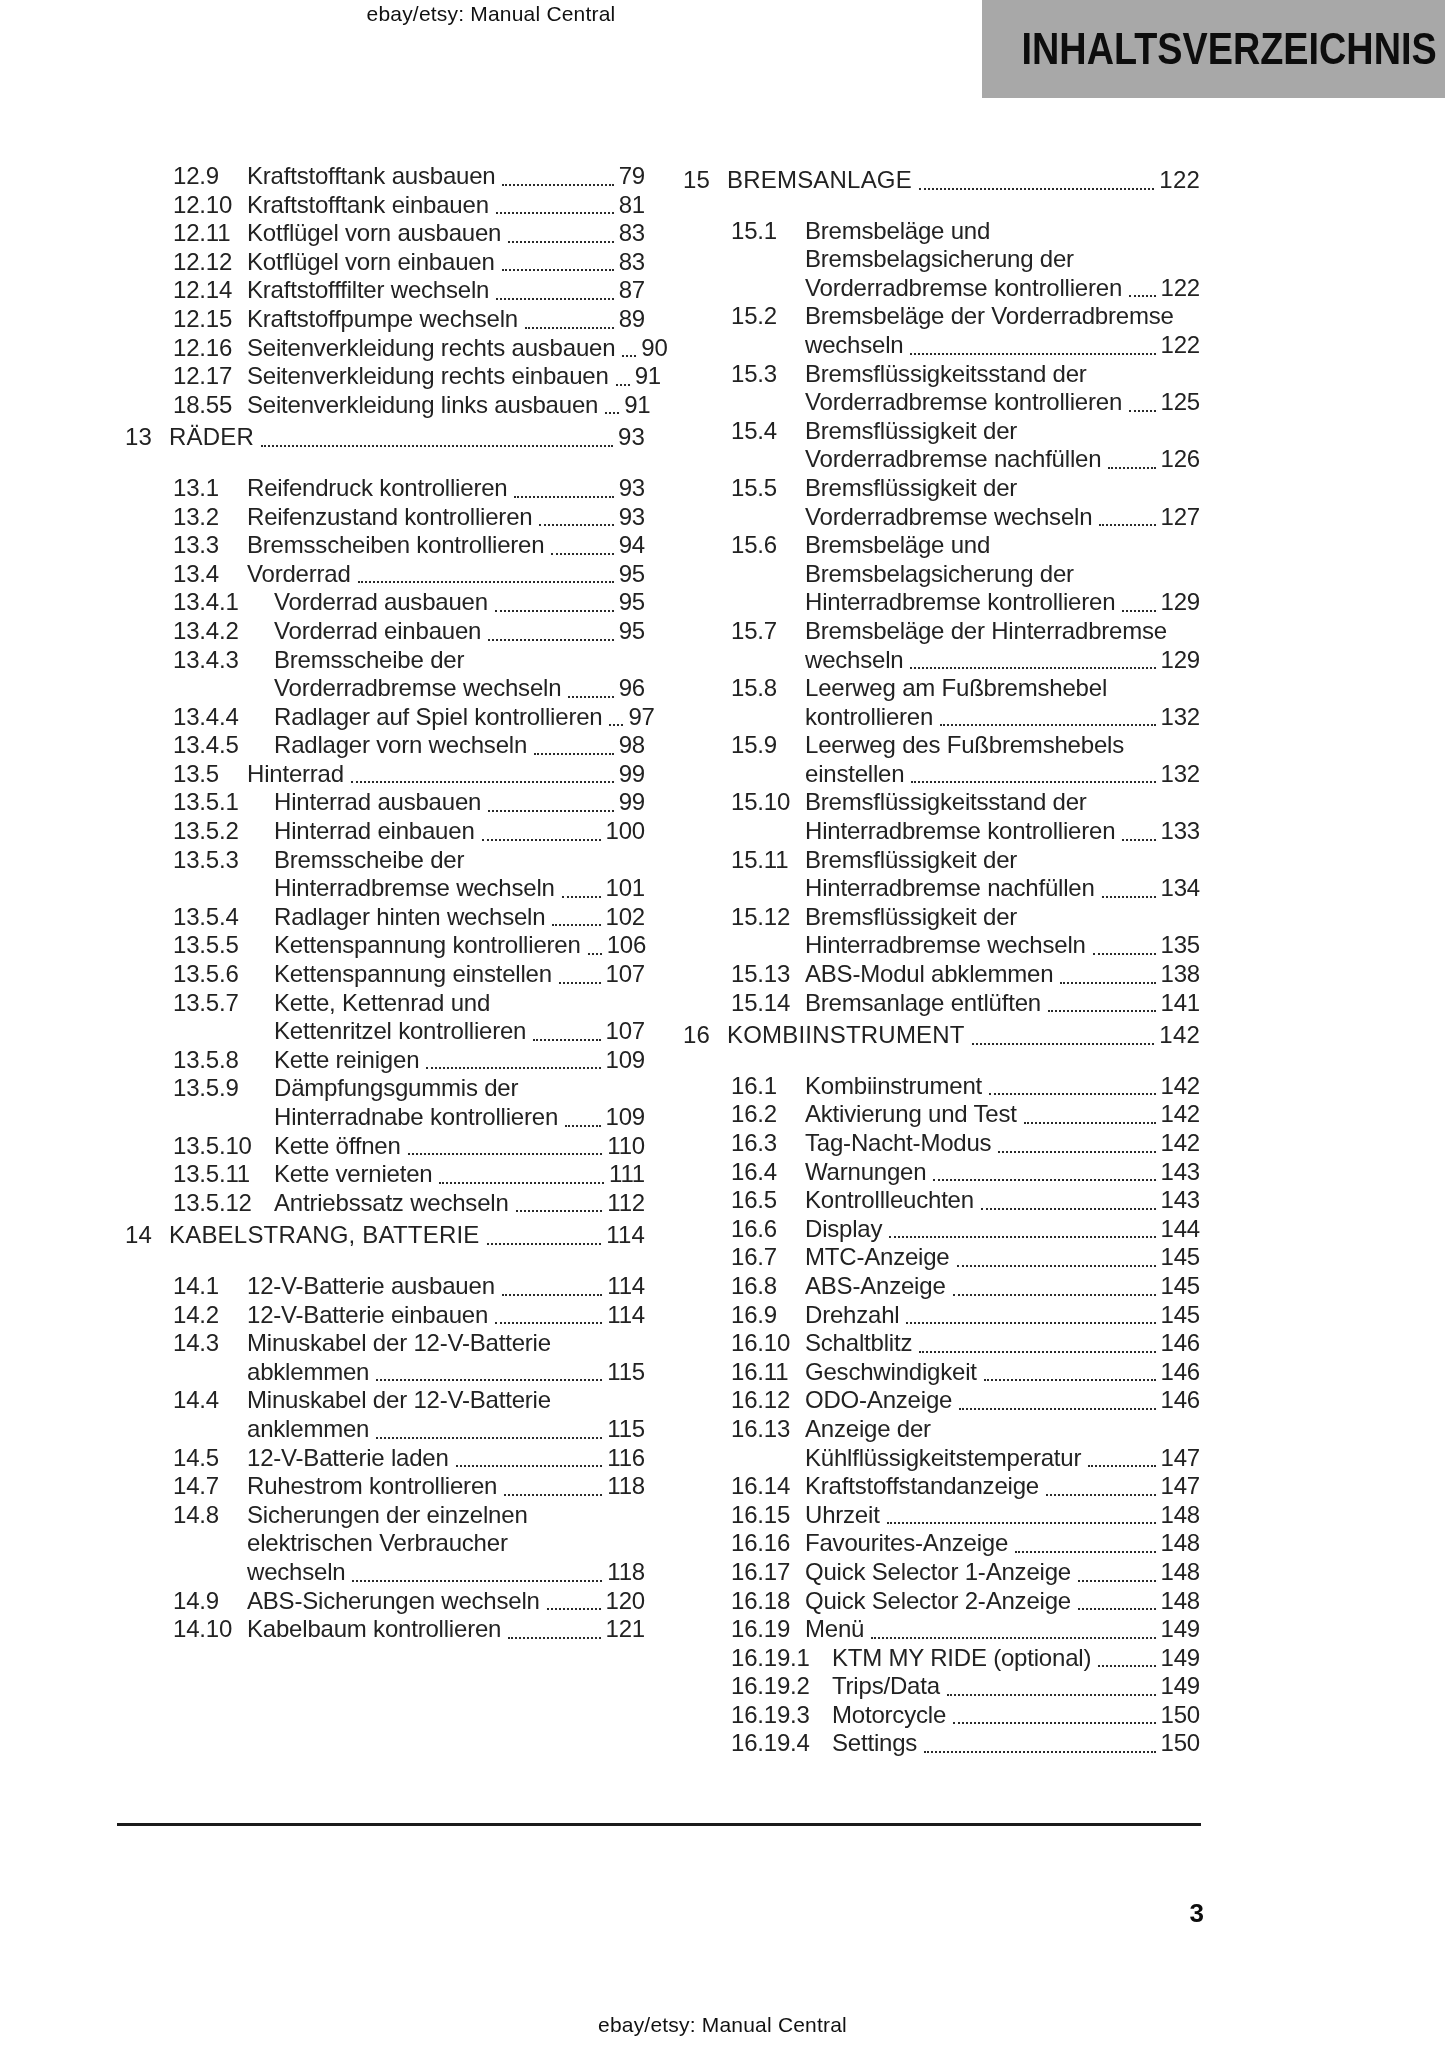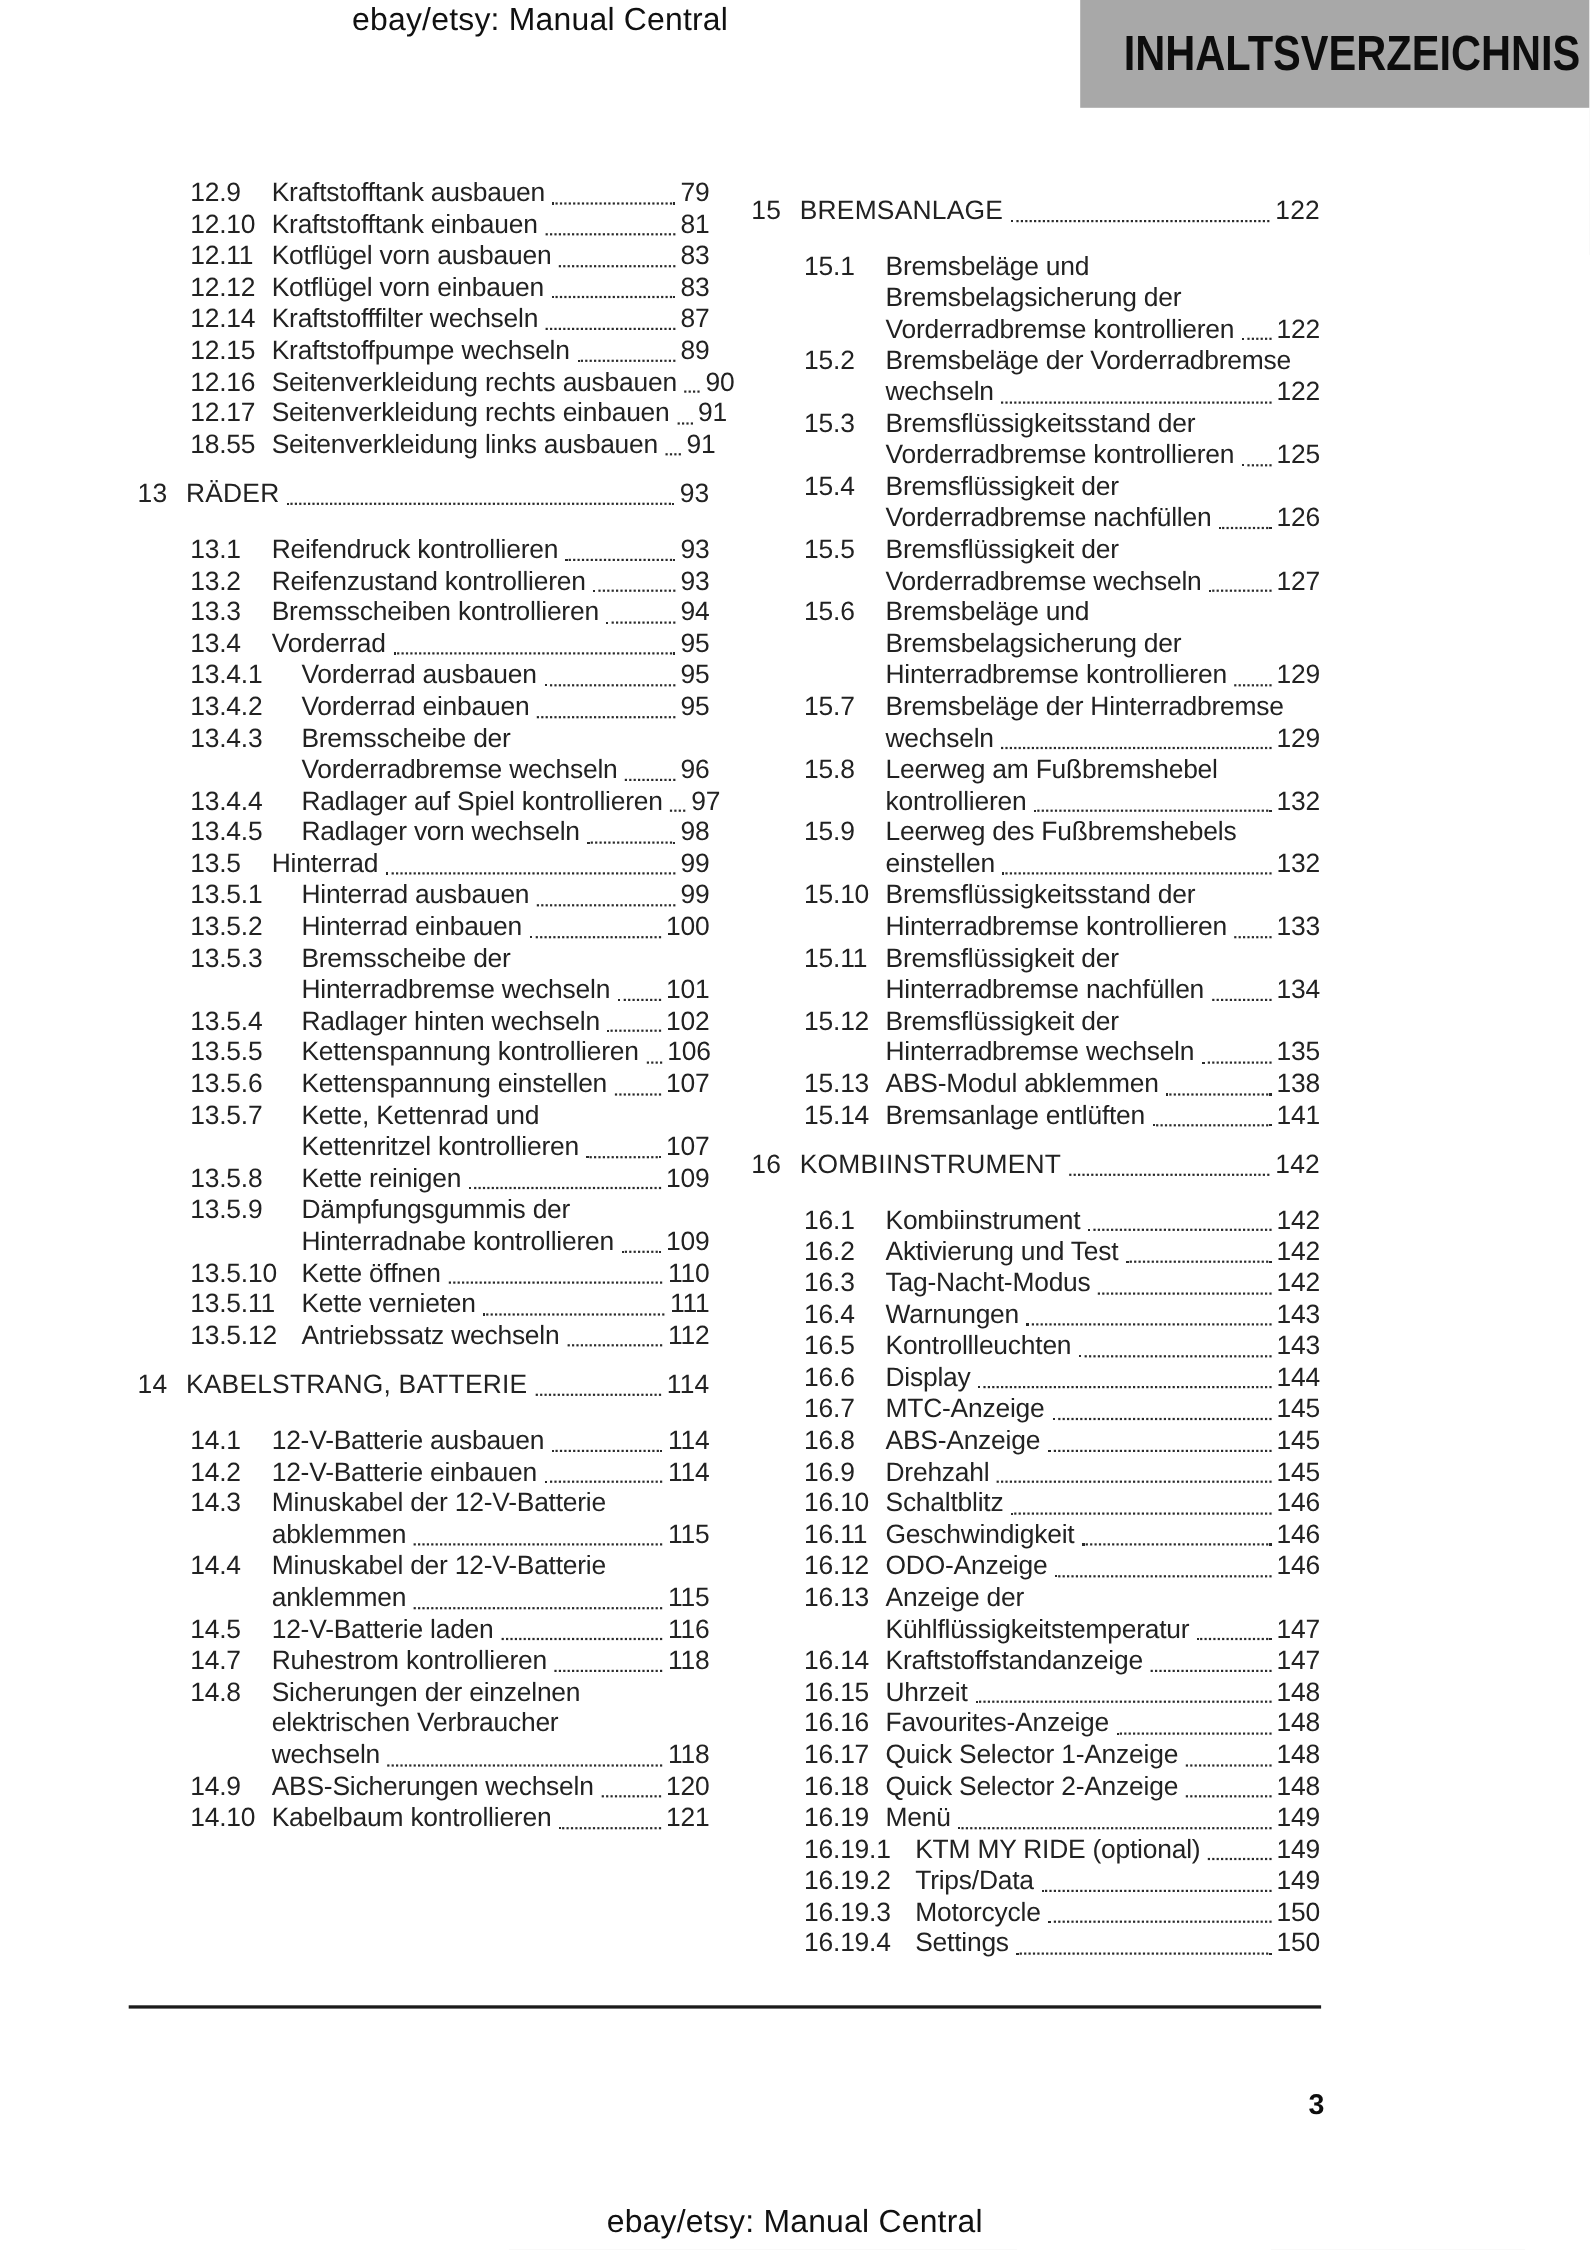--- a/index.html
+++ b/index.html
@@ -12,21 +12,21 @@
     overflow: hidden;
     font-family: "Liberation Sans", "DejaVu Sans", sans-serif;
     color: #222222;
   }
   .header-title {
     position: absolute;
     top: 2px;
     left: 0;
     width: 982px;
     text-align: center;
-    font-size: 29px;
+    font-size: 21px;
     font-weight: 400;
     color: #111111;
     letter-spacing: 0.2px;
   }
   .header-title.footer {
     top: auto;
     bottom: 8px;
     width: 100%;
   }
   .toc-heading-box {
@@ -52,21 +52,21 @@
     position: absolute;
     top: 162px;
     font-size: 24px;
     line-height: 28.6px;
     letter-spacing: -0.2px;
   }
   .toc-col.left  { left: 125px; width: 520px; }
   .toc-col.right { left: 683px; width: 517px; }
   .entry { display: flex; }
   .entry.item { padding-left: 48px; }
-  .entry.chapter { margin: 16px 0 22px 0; letter-spacing: 0.2px; }
+  .entry.chapter { margin: 4px 0 22px 0; letter-spacing: 0.2px; }
   .num { flex: 0 0 auto; }
   .num.d1 { width: 44px; }
   .num.d2 { width: 74px; }
   .num.d3 { width: 101px; }
   .body { flex: 1 1 auto; min-width: 0; }
   .line { white-space: nowrap; }
   .line.last { display: flex; align-items: flex-end; }
   .txt { flex: 0 0 auto; }
   .leader {
     flex: 1 1 auto;

